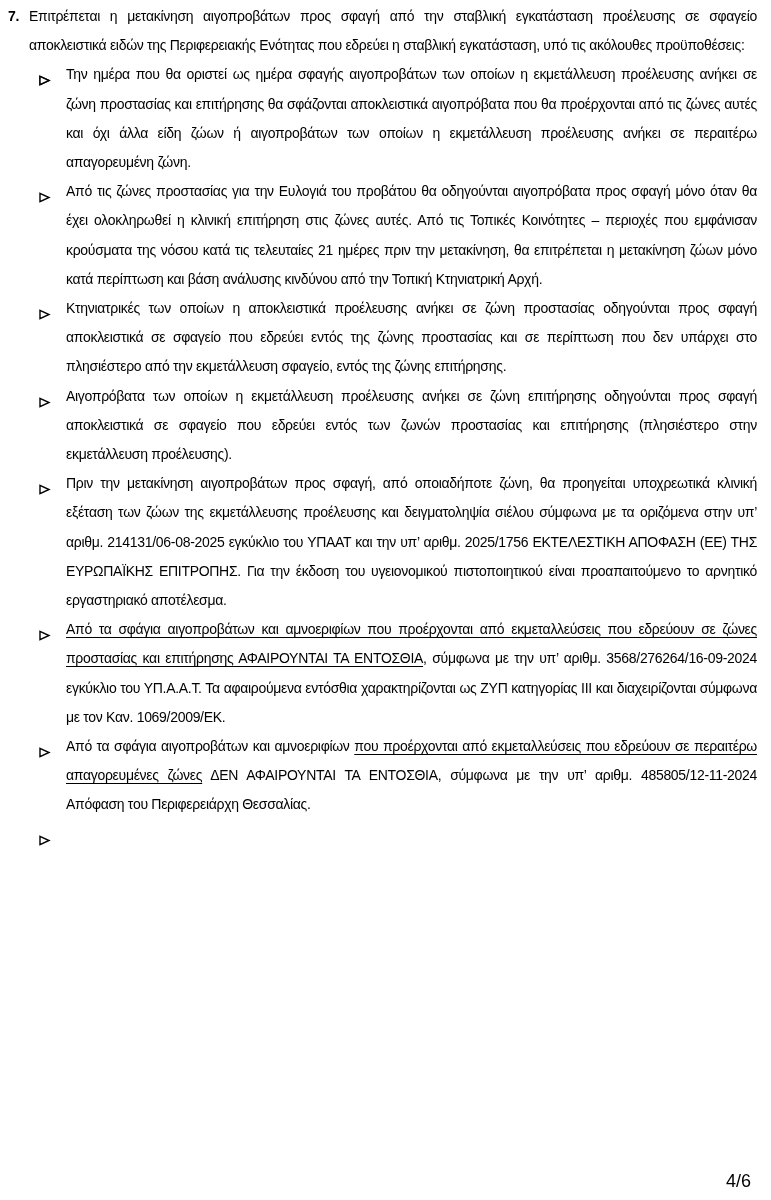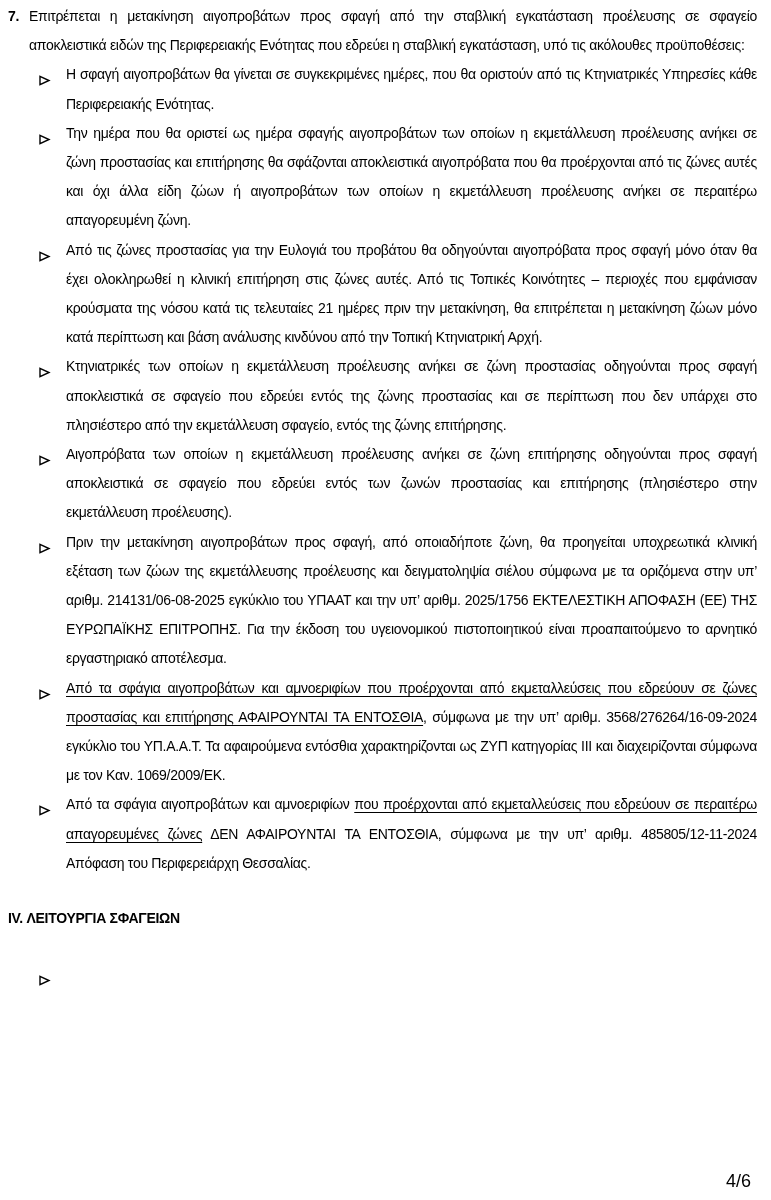--- a/index.html
+++ b/index.html
@@ -76,21 +76,20 @@
       <span><span class="b">Επιτρέπεται</span><span> η μετακίνηση αιγοπροβάτων προς σφαγή από την σταβλική εγκατάσταση προέλευσης σε σφαγείο </span><span class="b">αποκλειστικά ειδών της Περιφερειακής Ενότητας που εδρεύει η σταβλική εγκατάσταση,</span><span> υπό τις ακόλουθες προϋποθέσεις:</span></span>
     </div>
 
     <div>
   <div class="bullet">
     <span class="marker">
       <svg width="13" height="13" viewBox="0 0 13 13" aria-hidden="true">
         <path d="M2 2.4 L11 6.5 L2 10.6 Z" fill="#ffffff" stroke="#000000" stroke-width="1.4" stroke-linejoin="miter"></path>
       </svg>
     </span>
-    <span><span>Η σφαγή αιγοπροβάτων θα γίνεται </span><span class="b">σε συγκεκριμένες ημέρες</span><span>, που θα οριστούν από τις Κτηνιατρικές Υπηρεσίες κάθε Περιφερειακής Ενότητας.</span></span>
   </div>
 
   <div class="bullet">
     <span class="marker">
       <svg width="13" height="13" viewBox="0 0 13 13" aria-hidden="true">
         <path d="M2 2.4 L11 6.5 L2 10.6 Z" fill="#ffffff" stroke="#000000" stroke-width="1.4" stroke-linejoin="miter"></path>
       </svg>
     </span>
     <span><span>Την ημέρα που θα οριστεί ως </span><span class="b">ημέρα σφαγής αιγοπροβάτων των οποίων η εκμετάλλευση προέλευσης ανήκει σε ζώνη προστασίας και επιτήρησης</span><span> θα σφάζονται </span><span class="b">αποκλειστικά αιγοπρόβατα</span><span> που θα προέρχονται από τις ζώνες αυτές και όχι άλλα είδη ζώων ή αιγοπροβάτων των οποίων η εκμετάλλευση προέλευσης ανήκει σε περαιτέρω απαγορευμένη ζώνη.</span></span>
   </div>
@@ -103,21 +102,21 @@
     </span>
     <span><span class="b">Από τις ζώνες προστασίας</span><span> για την Ευλογιά του προβάτου θα οδηγούνται αιγοπρόβατα προς σφαγή μόνο </span><span class="b">όταν θα έχει ολοκληρωθεί η κλινική επιτήρηση</span><span> στις ζώνες αυτές. Από τις Τοπικές Κοινότητες – περιοχές που εμφάνισαν κρούσματα της νόσου κατά τις τελευταίες 21 ημέρες πριν την μετακίνηση, θα επιτρέπεται η μετακίνηση ζώων μόνο κατά περίπτωση και βάση ανάλυσης κινδύνου από την Τοπική Κτηνιατρική Αρχή.</span></span>
   </div>
 
   <div class="bullet">
     <span class="marker">
       <svg width="13" height="13" viewBox="0 0 13 13" aria-hidden="true">
         <path d="M2 2.4 L11 6.5 L2 10.6 Z" fill="#ffffff" stroke="#000000" stroke-width="1.4" stroke-linejoin="miter"></path>
       </svg>
     </span>
-    <span><span class="b">Κτηνιατρικές</span><span> των οποίων </span><span class="b">η εκμετάλλευση προέλευσης ανήκει σε ζώνη προστασίας</span><span> οδηγούνται προς σφαγή </span><span class="b">αποκλειστικά σε σφαγείο που εδρεύει εντός της ζώνης προστασίας</span><span> και σε περίπτωση που δεν υπάρχει στο πλησιέστερο από την εκμετάλλευση σφαγείο, εντός της ζώνης επιτήρησης.</span></span>
+    <span><span class="b">Κτηνιατρικές</span><span> των οποίων </span><span class="b">η αποκλειστικά προέλευσης ανήκει σε ζώνη προστασίας</span><span> οδηγούνται προς σφαγή </span><span class="b">αποκλειστικά σε σφαγείο που εδρεύει εντός της ζώνης προστασίας</span><span> και σε περίπτωση που δεν υπάρχει στο πλησιέστερο από την εκμετάλλευση σφαγείο, εντός της ζώνης επιτήρησης.</span></span>
   </div>
 
   <div class="bullet">
     <span class="marker">
       <svg width="13" height="13" viewBox="0 0 13 13" aria-hidden="true">
         <path d="M2 2.4 L11 6.5 L2 10.6 Z" fill="#ffffff" stroke="#000000" stroke-width="1.4" stroke-linejoin="miter"></path>
       </svg>
     </span>
     <span><span class="b">Αιγοπρόβατα των οποίων η εκμετάλλευση προέλευσης ανήκει σε ζώνη επιτήρησης</span><span> οδηγούνται προς σφαγή </span><span class="b">αποκλειστικά σε σφαγείο που εδρεύει εντός των ζωνών προστασίας και επιτήρησης</span><span> (πλησιέστερο στην εκμετάλλευση προέλευσης).</span></span>
   </div>
@@ -143,21 +142,20 @@
   <div class="bullet">
     <span class="marker">
       <svg width="13" height="13" viewBox="0 0 13 13" aria-hidden="true">
         <path d="M2 2.4 L11 6.5 L2 10.6 Z" fill="#ffffff" stroke="#000000" stroke-width="1.4" stroke-linejoin="miter"></path>
       </svg>
     </span>
     <span><span class="b">Από τα σφάγια αιγοπροβάτων και αμνοεριφίων </span><span class="b u">που προέρχονται από εκμεταλλεύσεις που εδρεύουν σε περαιτέρω απαγορευμένες ζώνες</span><span class="b"> ΔΕΝ ΑΦΑΙΡΟΥΝΤΑΙ ΤΑ ΕΝΤΟΣΘΙΑ</span><span>, σύμφωνα με την υπ’ αριθμ. 485805/12-11-2024 Απόφαση του Περιφερειάρχη Θεσσαλίας.</span></span>
   </div>
 </div>
 
-    <div class="section-heading">IV. ΛΕΙΤΟΥΡΓΙΑ ΣΦΑΓΕΙΩΝ</div>
 
 
     <div>
   <div class="bullet">
     <span class="marker">
       <svg width="13" height="13" viewBox="0 0 13 13" aria-hidden="true">
         <path d="M2 2.4 L11 6.5 L2 10.6 Z" fill="#ffffff" stroke="#000000" stroke-width="1.4" stroke-linejoin="miter"></path>
       </svg>
     </span>
   </div>

